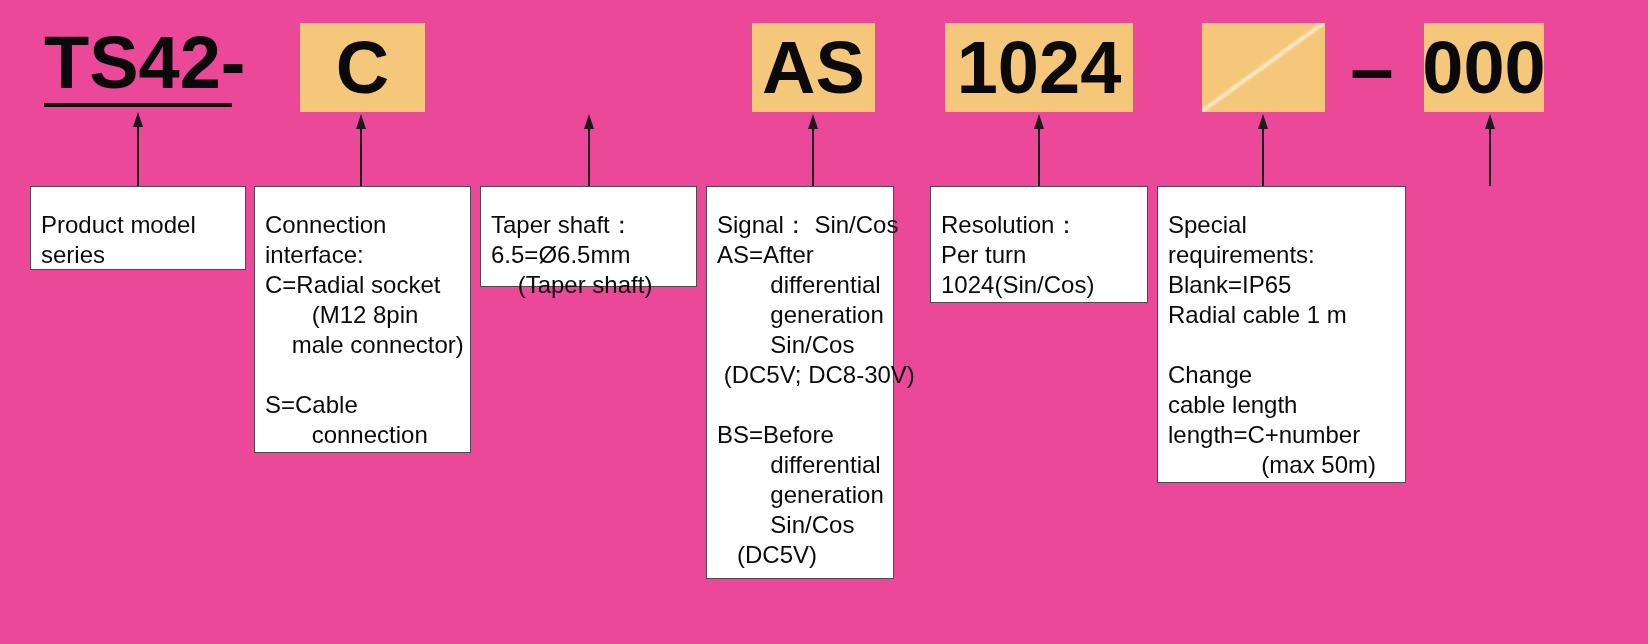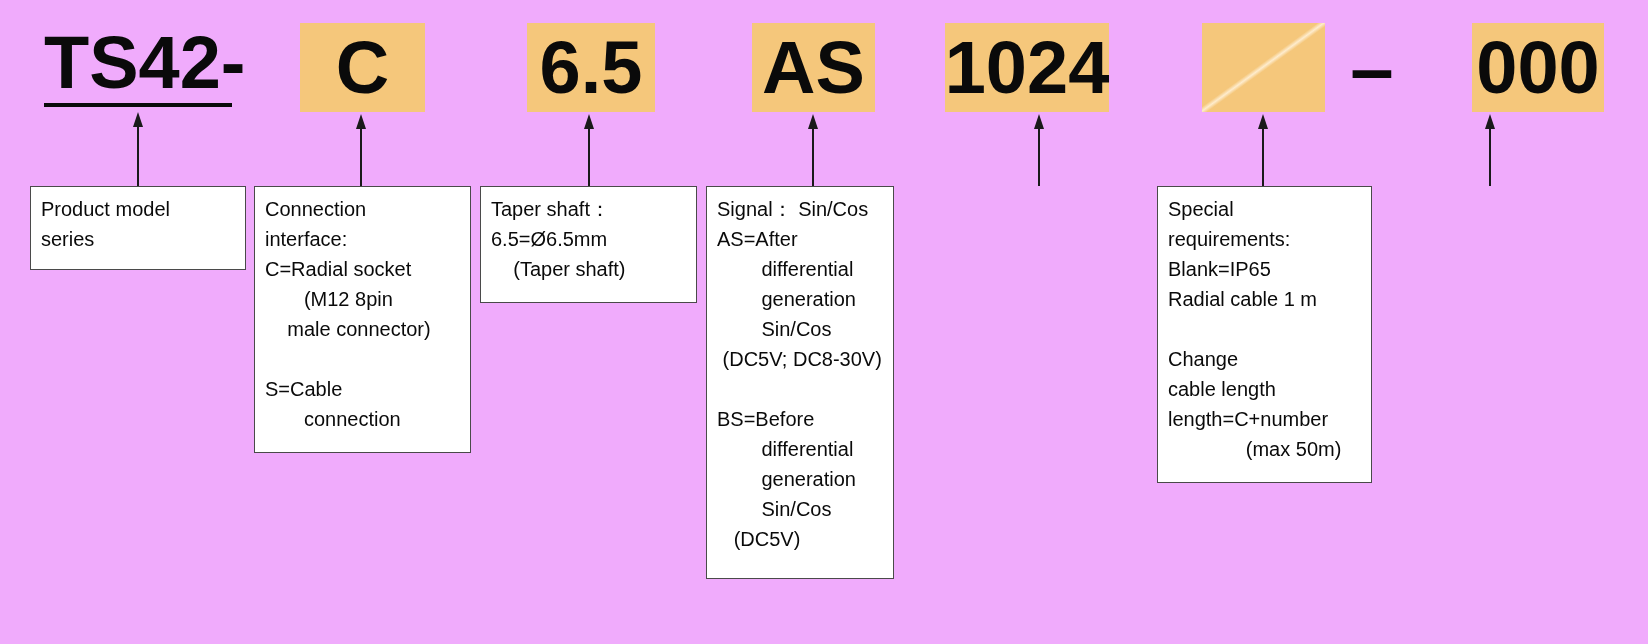--- a/index.html
+++ b/index.html
@@ -1,17 +1,17 @@
 <!DOCTYPE html>
 <html><head>
 <meta charset="utf-8">
 <style>
   html,body{margin:0;padding:0;background:#ffffff;}
   #stage{
-    position:relative;width:1648px;height:644px;background:#f0abfc;overflow:hidden;
+    position:relative;width:1648px;height:644px;background:#ec4899;overflow:hidden;
     font-family:"Liberation Sans",sans-serif;color:#111;
   }
   
   .prefix{
     position:absolute;left:44px;top:26px;
     font-size:74px;font-weight:bold;line-height:1.0;letter-spacing:0;
     white-space:pre;color:#0a0a0a;
   }
   .prefix-underline{
     position:absolute;left:44px;top:103px;width:188px;height:4px;background:#0a0a0a;
@@ -30,46 +30,45 @@
     position:absolute;left:1346px;top:23px;width:52px;height:89px;
     display:flex;align-items:center;justify-content:center;
     font-size:78px;font-weight:bold;color:#0a0a0a;line-height:1;
   }
   
   .legend{
     position:absolute;top:186px;background:#ffffff;border:1px solid #4a4a4a;
     box-sizing:border-box;
   }
   .legend-text{
-    position:absolute;left:10px;top:7px;right:2px;
-    font-size:20px;line-height:30px;white-space:pre;color:#0a0a0a;
+    position:absolute;left:10px;top:23px;right:2px;
+    font-size:24px;line-height:30px;white-space:pre;color:#0a0a0a;
   }
   
   .arrow{position:absolute;width:12px;display:flex;flex-direction:column;align-items:center;}
   .arrow-head{
     width:0;height:0;border-left:5px solid transparent;border-right:5px solid transparent;
     border-bottom:15px solid #1a1a1a;
   }
   .arrow-line{width:2px;flex:1;background:#1a1a1a;}
 </style>
 </head>
 <body>
 
 <div id="stage">
 
   <div class="prefix">TS42-</div>
   <div class="prefix-underline"></div>
 
   <div class="code-box" style="left:300px;width:125px;">C</div>
-  <div class="code-box" style="left:527px;width:128px;">6.5</div>
   <div class="code-box" style="left:752px;width:123px;text-align:center;">AS</div>
-  <div class="code-box" style="left:945px;width:164px;">1024</div>
+  <div class="code-box" style="left:945px;width:188px;">1024</div>
   <div class="code-box streak" style="left:1202px;width:123px;"></div>
   <div class="separator">–</div>
-  <div class="code-box" style="left:1472px;width:132px;">000</div>
+  <div class="code-box" style="left:1424px;width:120px;">000</div>
 
   <div class="arrow" style="left:132px;top:112px;height:74px;">
       <div class="arrow-head"></div>
       <div class="arrow-line"></div>
     </div>
   <div class="arrow" style="left:355px;top:114px;height:72px;">
       <div class="arrow-head"></div>
       <div class="arrow-line"></div>
     </div>
   <div class="arrow" style="left:583px;top:114px;height:72px;">
@@ -100,40 +99,45 @@
   <div class="legend" style="left:254px;width:217px;height:267px;">
     <div class="legend-text">Connection
 interface:
 C=Radial socket
        (M12 8pin
     male connector)
 
 S=Cable
        connection</div>
   </div>
-  <div class="legend" style="left:480px;width:217px;height:117px;">
+  <div class="legend" style="left:480px;width:217px;height:101px;">
     <div class="legend-text">Taper shaft：
 6.5=Ø6.5mm
     (Taper shaft)</div>
   </div>
   <div class="legend" style="left:706px;width:188px;height:393px;">
     <div class="legend-text">Signal： Sin/Cos
 AS=After
         differential
         generation
         Sin/Cos
  (DC5V; DC8-30V)
 
 BS=Before
         differential
         generation
         Sin/Cos
    (DC5V)</div>
   </div>
-  <div class="legend" style="left:1157px;width:215px;height:297px;">
+  <div class="legend" style="left:930px;width:218px;height:117px;">
+    <div class="legend-text">Resolution：
+Per turn
+1024(Sin/Cos)</div>
+  </div>
+  <div class="legend" style="left:1157px;width:249px;height:297px;">
     <div class="legend-text">Special
 requirements:
 Blank=IP65
 Radial cable 1 m
 
 Change
 cable length
 length=C+number
               (max 50m)</div>
   </div>

